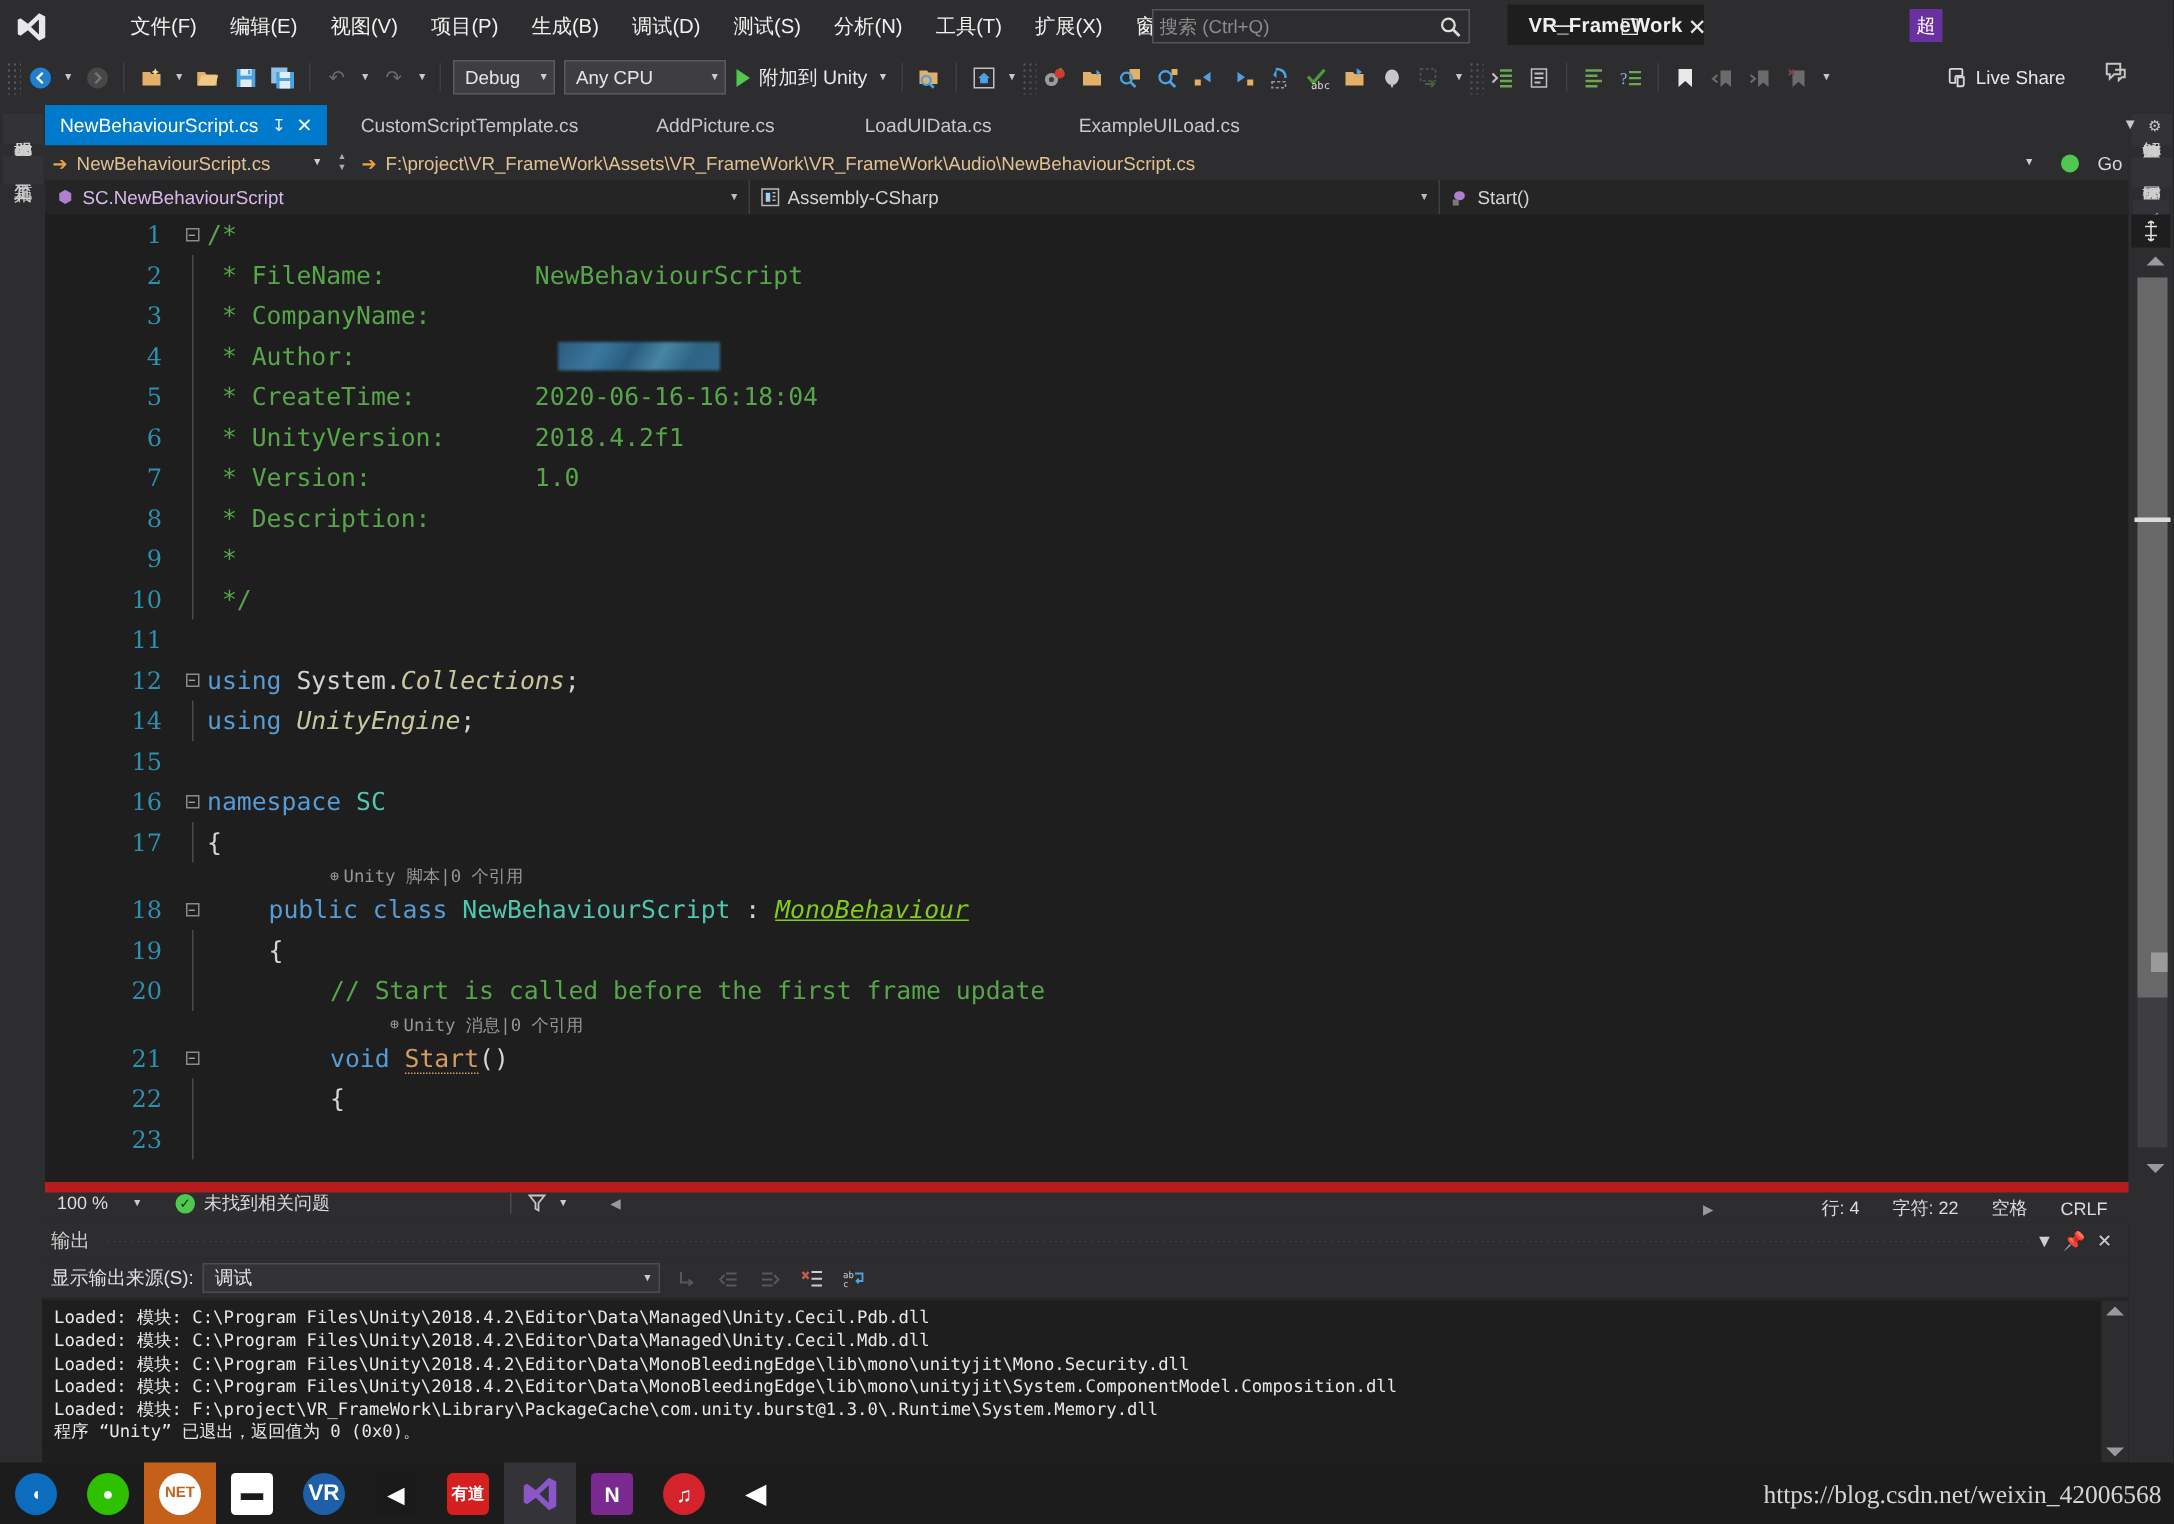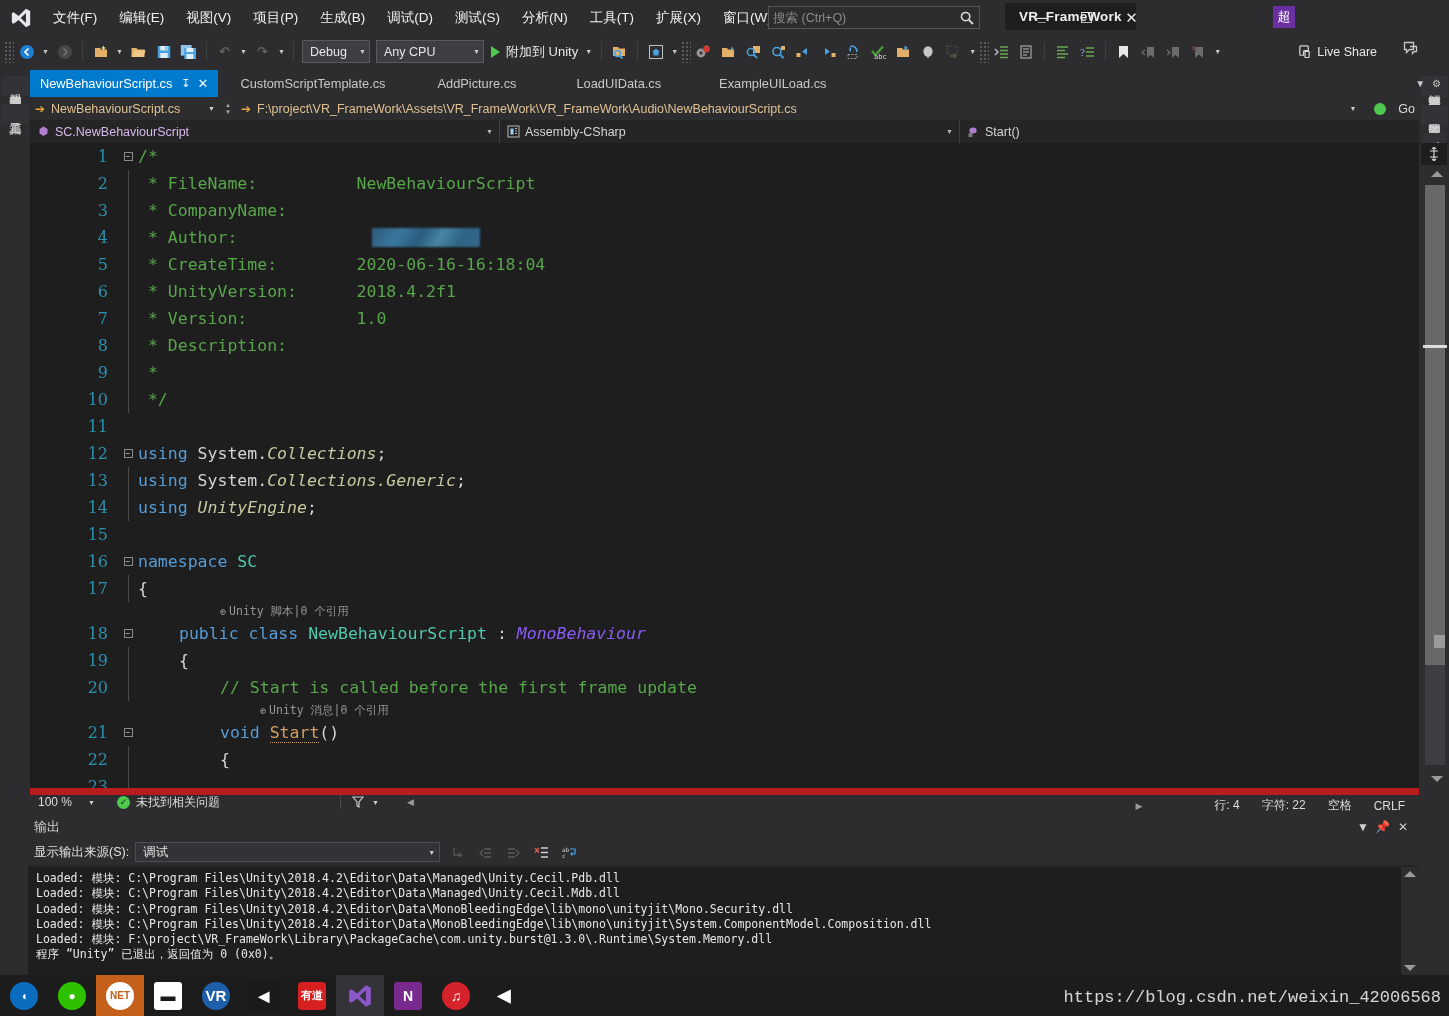--- a/index.html
+++ b/index.html
@@ -7,21 +7,21 @@
     width: 1449px; height: 1016px;
     background: #1e1e1e;
     font-family: "Liberation Sans", sans-serif;
     overflow: hidden;
   }
   .app { position: relative; width: 1449px; height: 1016px; background: #2d2d30; }
 
   
   .titlebar {
     position: absolute; top: 0; left: 0; width: 1154px; height: 35px;
-    background: #2d2d30; display: flex; align-items: flex-start;
+    background: #2d2d30; display: flex; align-items: flex-start; gap: 34px;
   }
   .vs-logo {
     width: 42px; height: 35px; display: flex; align-items: center; justify-content: center;
   }
   .vs-logo svg { display: block; }
   .menubar { display: flex; align-items: center; height: 35px; }
   .menu-item {
     padding: 0 11px; height: 35px; line-height: 35px;
     color: #f1f1f1; font-size: 13.5px; white-space: nowrap; cursor: default;
   }
@@ -169,21 +169,21 @@
     width: 9px; height: 9px; border: 1px solid #8a8a8a; color: #c8c8c8;
     font-size: 8px; line-height: 7px; text-align: center;
   }
   .guide { width: 1px; background: #4a4a4a; height: 27px; }
   .codetext { white-space: pre; color: #d4d4d4; font-size: 16.5px; }
   .cmt { color: #57a64a; }
   .kw { color: #569cd6; }
   .typ { color: #4ec9b0; }
   .ns-i { color: #c8c8a0; font-style: italic; }
   .id { color: #d4d4d4; }
-  .mono-it { color: #8b5cf6; font-style: italic; }
+  .mono-it { color: #84cc16; font-style: italic; text-decoration: underline; }
   .meth { color: #d69d60; }
   .punc { color: #d4d4d4; }
   .codelens {
     color: #969696; font-size: 11.5px; font-family: "DejaVu Sans Mono", monospace;
     height: 18px; display: flex; align-items: center; white-space: nowrap;
   }
   .cl-bulb { color: #9b9b9b; margin-right: 3px; font-size: 10px; }
   .redact {
     display: inline-block; width: 108px; height: 19px; vertical-align: -4px;
     background: linear-gradient(120deg,#2f5f84 0%,#3d7fa8 25%,#2b6286 45%,#4b8fae 62%,#2f6b8d 80%,#356f93 100%);
@@ -257,21 +257,21 @@
     border-left: 6px solid transparent; border-right: 6px solid transparent; border-top: 6px solid #9a9a9a; }
 
   
   .wm-song {
     position: absolute; left: 460px; top: 868px; color: #ffffff; font-size: 30px;
     font-family: "DejaVu Sans", sans-serif; white-space: nowrap; pointer-events: none;
     text-shadow: 0 0 3px rgba(0,0,0,.35);
   }
   .wm-url {
     position: absolute; right: 8px; bottom: 9px; color: #e4e4e4; font-size: 17px;
-    font-family: Liberation Mono, monospace; white-space: nowrap; pointer-events: none; opacity: .92;
+    font-family: Liberation Serif, serif; white-space: nowrap; pointer-events: none; opacity: .92;
   }
 
   
   .taskbar {
     position: absolute; left: 0; bottom: 0; width: 1449px; height: 41px; background: #1c1c1c;
     display: flex; align-items: center;
   }
   .tb-item {
     width: 48px; height: 41px; display: flex; align-items: center; justify-content: center;
     position: relative;
@@ -740,27 +740,20 @@
       </div>
 
       <div class="ln-row">
         <span class="lnum">12</span>
         <span class="fold">
             <span class="fbox">−</span>
           </span>
         <span class="codetext"><span class="kw">using</span> <span class="id">System.</span><span class="ns-i">Collections</span><span class="punc">;</span></span>
       </div>
 
-      <div class="ln-row">
-        <span class="lnum">13</span>
-        <span class="fold">
-            <span class="guide"></span>
-          </span>
-        <span class="codetext"><span class="kw">using</span> <span class="id">System.</span><span class="ns-i">Collections.Generic</span><span class="punc">;</span></span>
-      </div>
 
       <div class="ln-row">
         <span class="lnum">14</span>
         <span class="fold">
             <span class="guide"></span>
           </span>
         <span class="codetext"><span class="kw">using</span> <span class="ns-i">UnityEngine</span><span class="punc">;</span></span>
       </div>
 
       <div class="ln-row">

